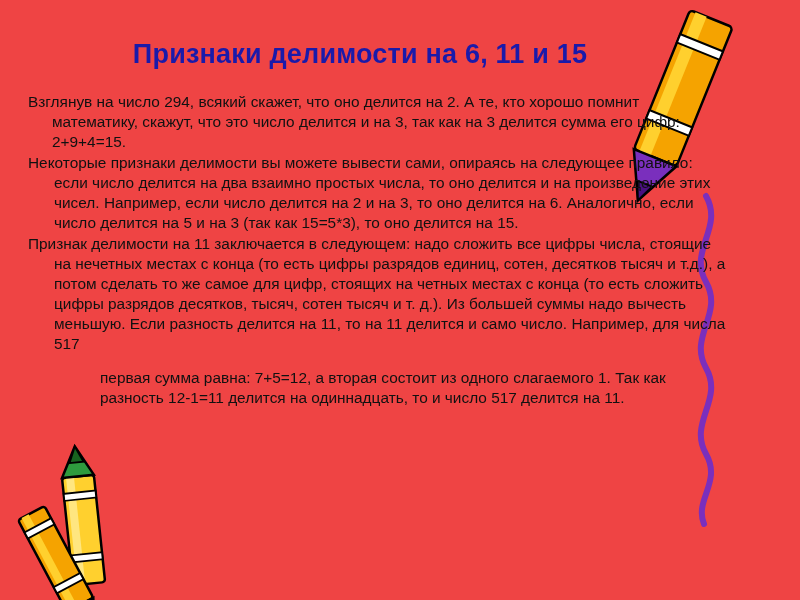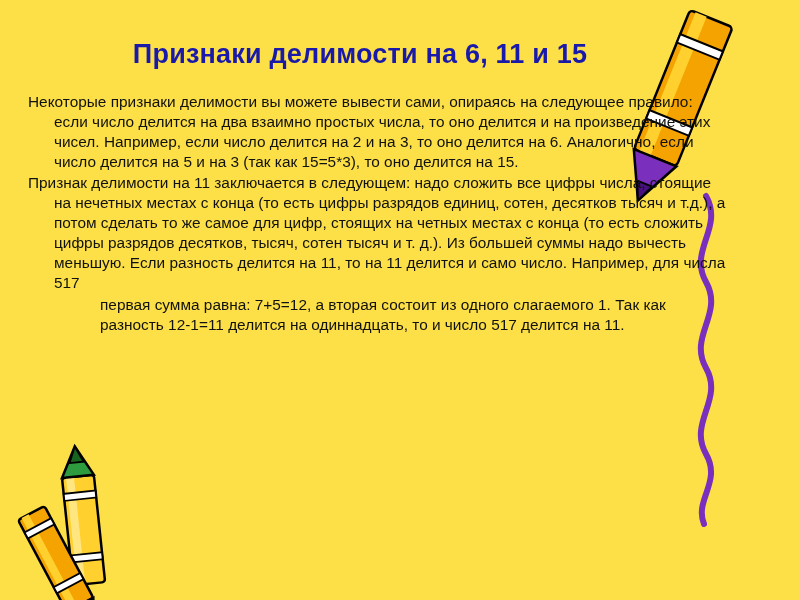--- a/index.html
+++ b/index.html
@@ -13,21 +13,21 @@
     font-family: "Liberation Sans", sans-serif;
     overflow: hidden;
     position: relative;
   }
 
   #slide {
     position: absolute;
     left: 0; top: 0;
     width: 800px;
     height: 600px;
-    background: #fde047;
+    background: #ef4444;
     overflow: hidden;
   }
 
   
   .crayon-layer {
     position: absolute;
     left: 0; top: 0;
     width: 800px;
     height: 600px;
     pointer-events: none;
@@ -66,21 +66,21 @@
 
   
   .para.hang {
     padding-left: 26px;
     text-indent: -26px;
   }
 
   .para.final {
     padding-left: 72px;
     text-indent: 0;
-    margin-top: 2px;
+    margin-top: 14px;
   }
 </style>
 </head>
 <body>
 
 <div id="slide">
 
   <svg class="crayon-layer" viewBox="0 0 800 600" width="800" height="600" xmlns="http://www.w3.org/2000/svg">
 
     <g transform="translate(690,10) rotate(22)">
@@ -113,18 +113,19 @@
       <rect x="0" y="14" width="30" height="7" fill="#ffffff" stroke="#000" stroke-width="1.8"></rect>
       <rect x="0" y="76" width="30" height="7" fill="#ffffff" stroke="#000" stroke-width="1.8"></rect>
       <polygon points="0,104 30,104 15,134" fill="#e02020" stroke="#000" stroke-width="2.5"></polygon>
       <polygon points="8,120 22,120 15,134" fill="#8c0d0d" stroke="#000" stroke-width="1.8"></polygon>
     </g>
   </svg>
 
   <div id="title">Признаки делимости на 6, 11 и 15</div>
 
   <div id="body-text">
+    <p class="para">Взглянув на число 294, всякий скажет, что оно делится на 2. А те, кто хорошо помнит математику, скажут, что это число делится и на 3, так как на 3 делится сумма его цифр: 2+9+4=15.</p>
     <p class="para hang">Некоторые признаки делимости вы можете вывести сами, опираясь на следующее правило: если число делится на два взаимно простых числа, то оно делится и на произведение этих чисел.  Например, если число делится на 2 и на 3, то оно делится на 6. Аналогично, если число делится на 5 и на 3 (так как 15=5*3), то оно делится на 15.</p>
     <p class="para hang">Признак делимости на 11 заключается в следующем:  надо сложить все цифры числа, стоящие на нечетных местах с конца (то есть цифры разрядов единиц, сотен, десятков тысяч и т.д.),  а потом сделать то же самое для цифр, стоящих на четных местах с конца (то есть сложить цифры разрядов десятков, тысяч, сотен тысяч и т. д.). Из большей суммы надо вычесть меньшую. Если разность делится на 11, то на  11  делится и само число. Например, для числа 517</p>
     <p class="para final">первая сумма равна: 7+5=12, а вторая состоит из одного слагаемого 1. Так как разность 12-1=11 делится  на одиннадцать, то и число 517 делится на 11.</p>
   </div>
 
 </div>
 
 </body></html>

